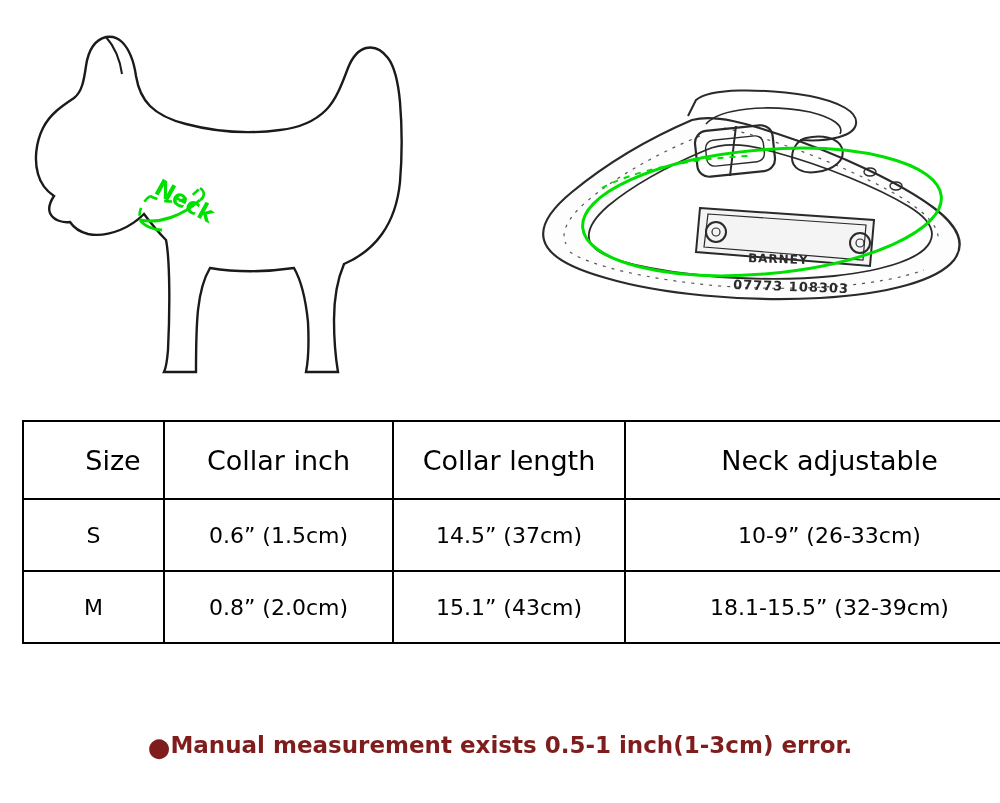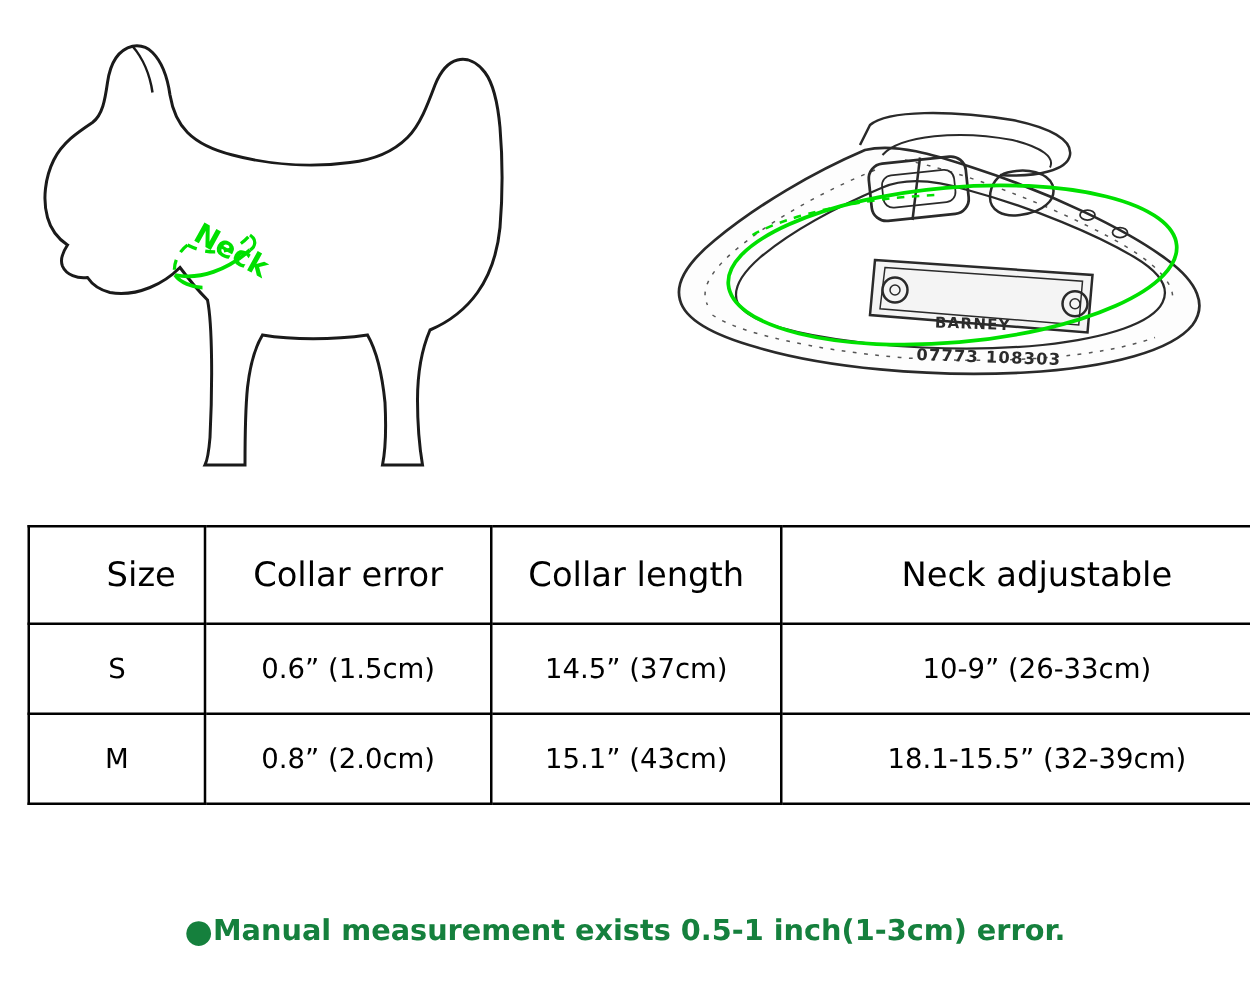--- a/index.html
+++ b/index.html
@@ -105,21 +105,21 @@
   
   .footnote {
     position: absolute;
     left: 0;
     top: 732px;
     width: 1000px;
     text-align: center;
     font-family: "DejaVu Sans", sans-serif;
     font-size: 23px;
     font-weight: bold;
-    color: #15803d;
+    color: #7f1d1d;
   }
   .footnote .bullet {
     font-size: 26px;
     line-height: 1;
     vertical-align: middle;
   }
 </style>
 </head>
 <body>
 
@@ -232,21 +232,21 @@
   </div>
 
   <div class="tag-name">BARNEY</div>
   <div class="tag-phone">07773 108303</div>
 </div>
 
 <table class="size-table">
   <thead>
     <tr>
       <th class="col-size">Size</th>
-      <th class="col-width">Collar error</th>
+      <th class="col-width">Collar inch</th>
       <th class="col-length">Collar length</th>
       <th class="col-neck">Neck adjustable</th>
     </tr>
   </thead>
   <tbody>
     <tr>
       <td>S</td>
       <td>0.6”  (1.5cm)</td>
       <td>14.5”  (37cm)</td>
       <td>10-9”  (26-33cm)</td>

